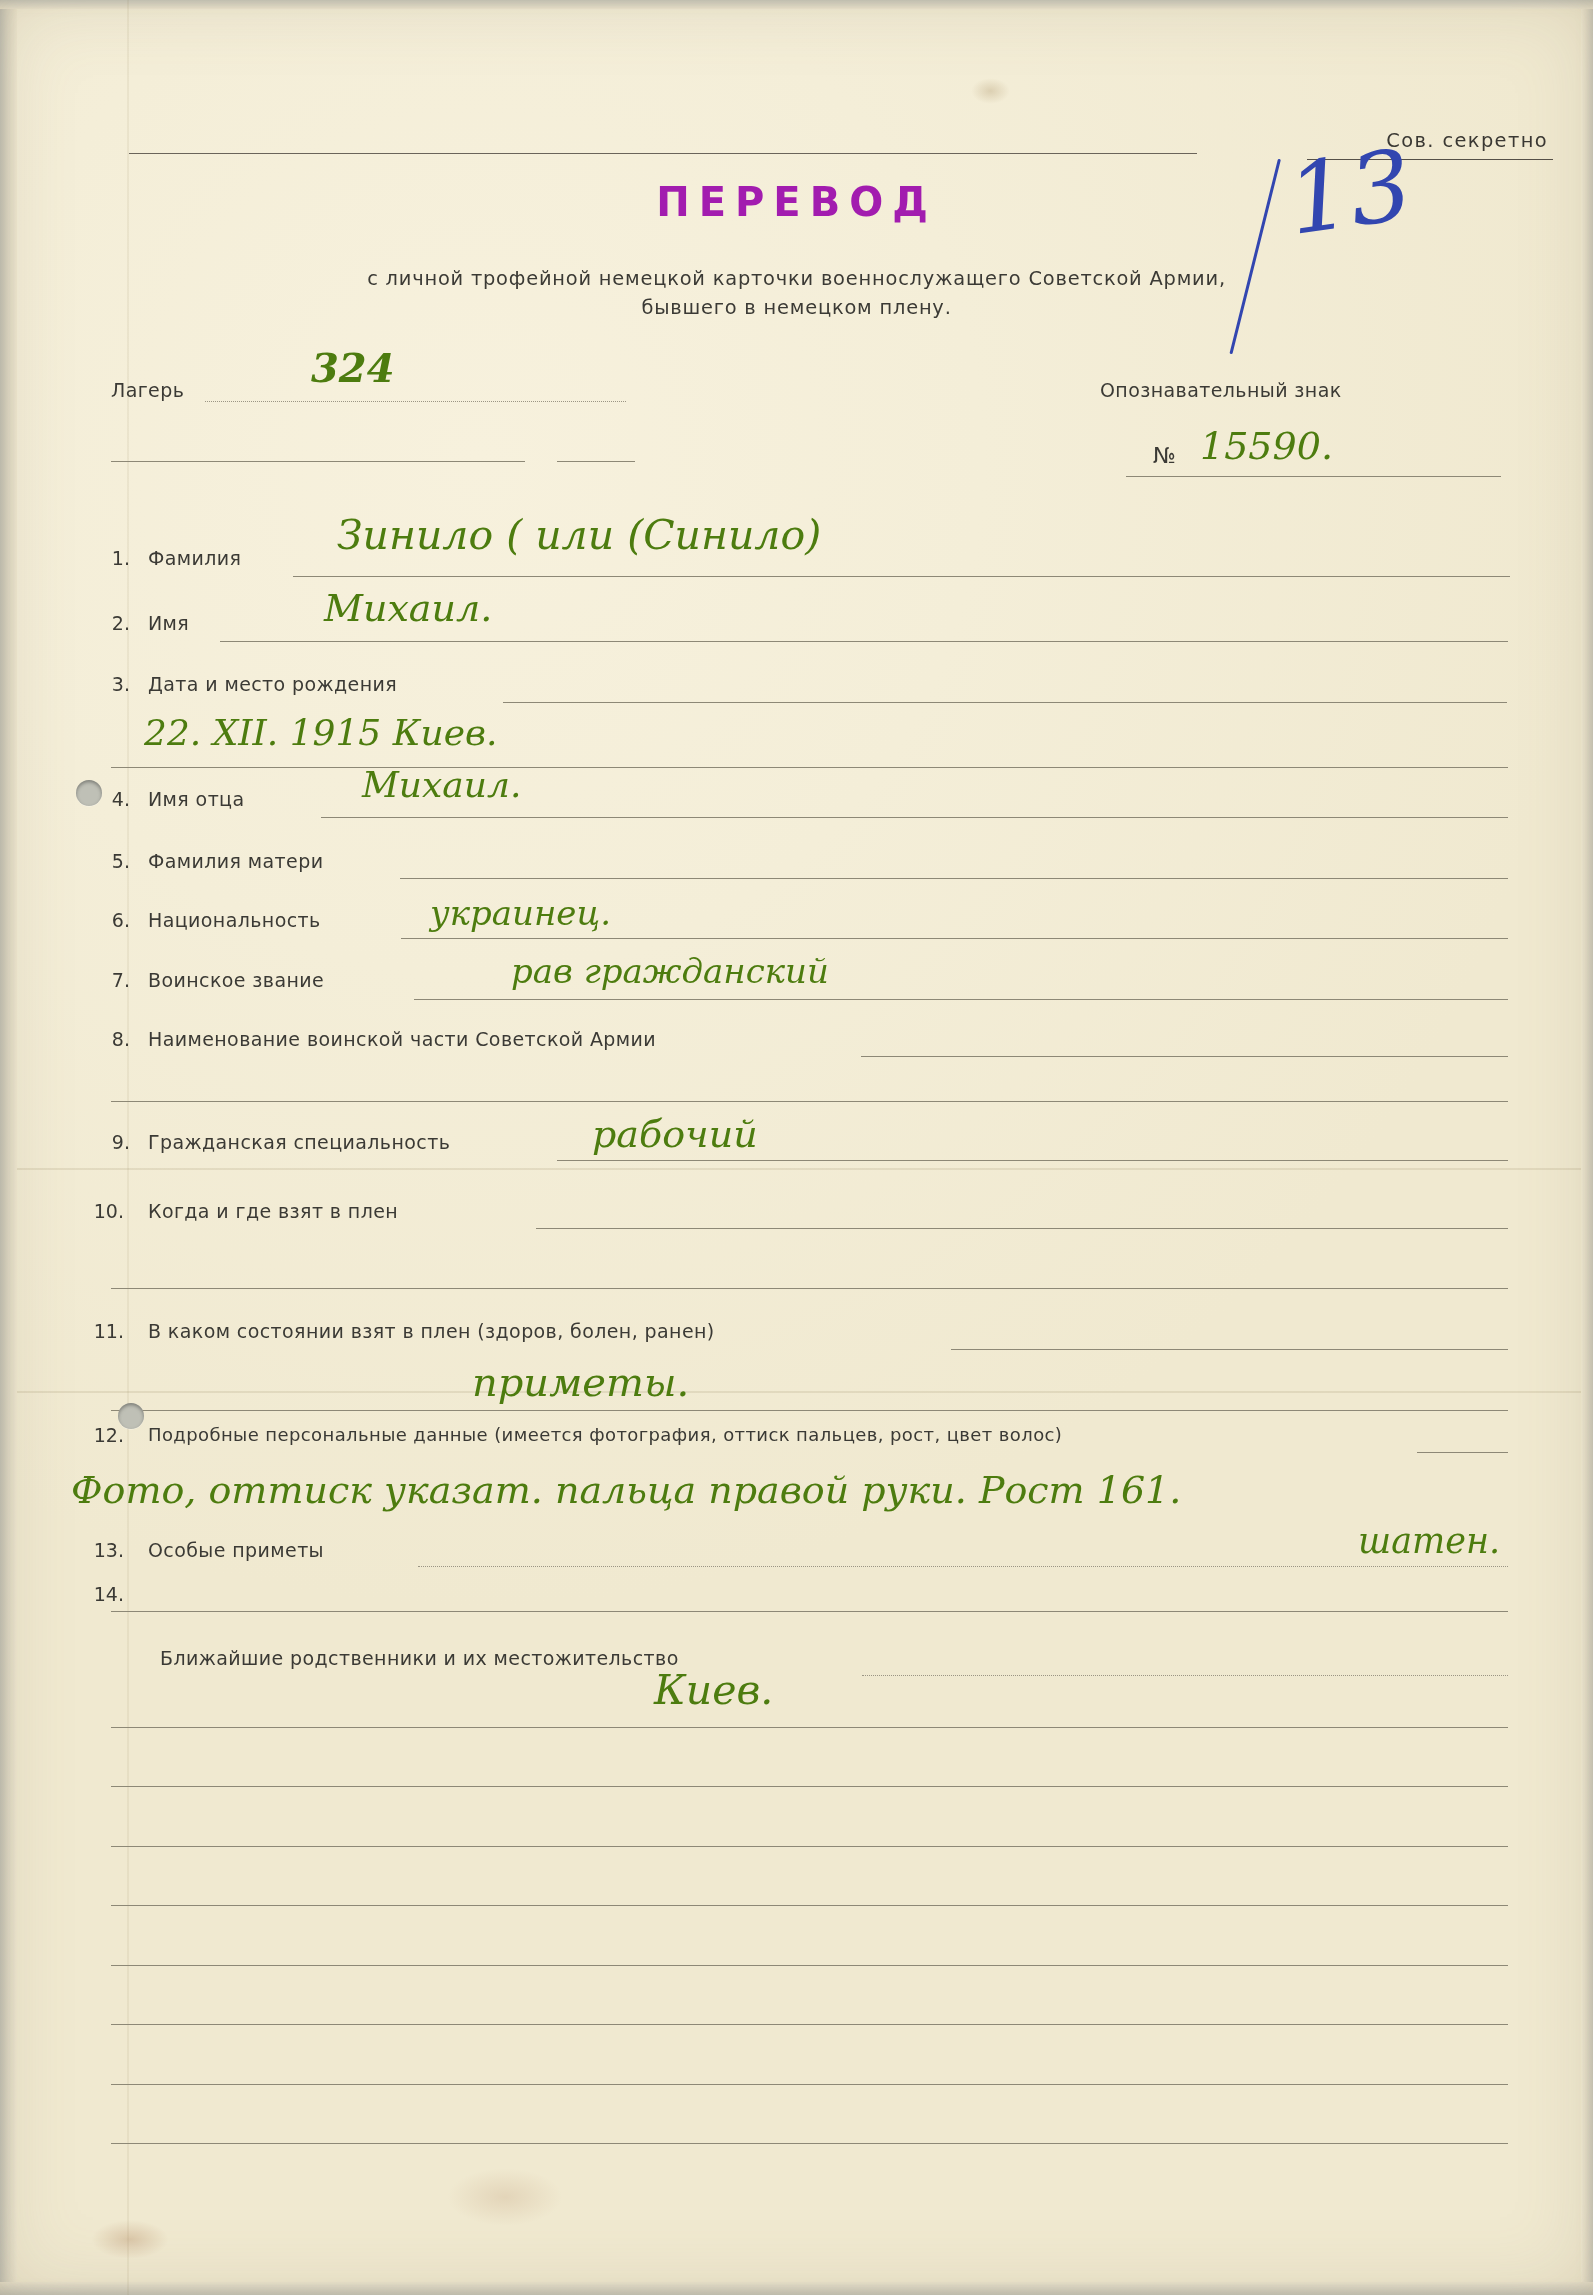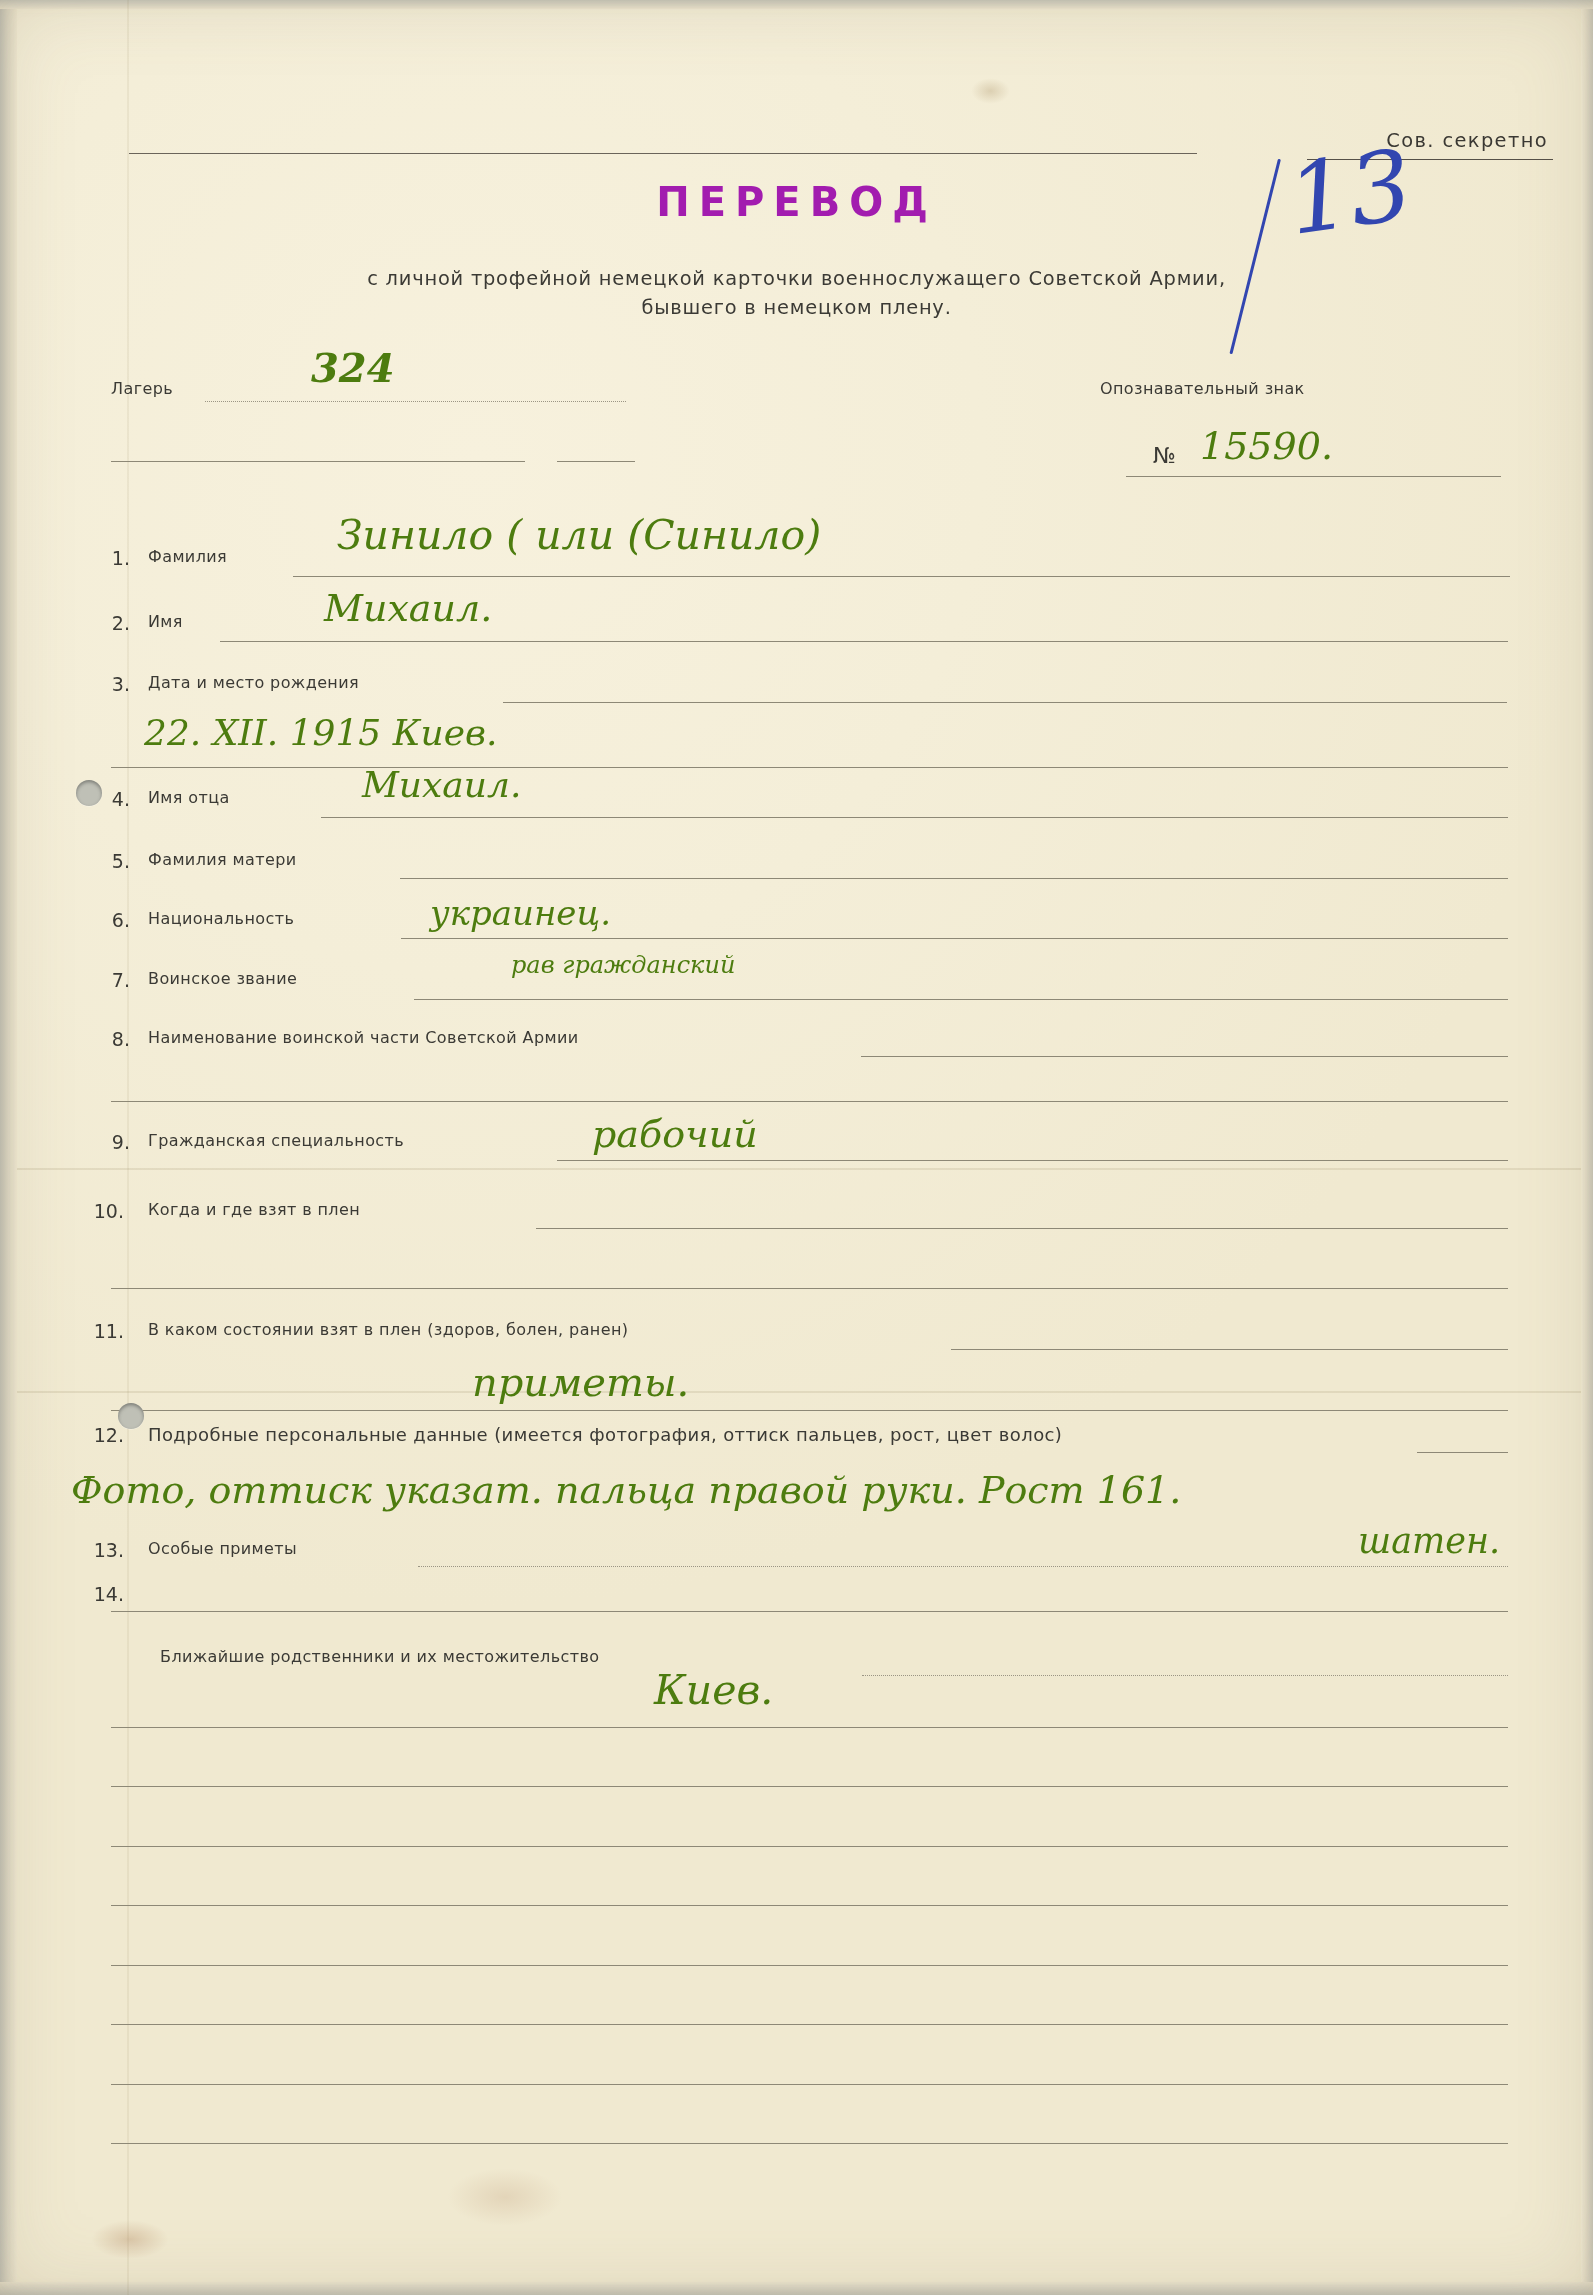--- a/index.html
+++ b/index.html
@@ -143,21 +143,21 @@
     left: 0; right: 0;
     text-align: center;
     font-size: 19.4px;
     letter-spacing: 0.8px;
     color: #3b3a35;
     font-family: "DejaVu Sans", sans-serif;
   }
   .label {
     position: absolute;
     font-family: "DejaVu Sans", sans-serif;
-    font-size: 16px;
+    font-size: 19px;
     color: #3b3a35;
     letter-spacing: 0.4px;
     white-space: nowrap;
   }
   .num {
     position: absolute;
     font-family: "DejaVu Sans", sans-serif;
     font-size: 19px;
     color: #3b3a35;
     text-align: right;
@@ -273,21 +273,21 @@
   <div class="hand" style="left:427px; top:828px; font-size:36px;"></div>
 
   <div class="num" style="left:91px; top:909px;">6.</div>
   <div class="label" style="left:148px; top:909px;">Национальность</div>
   <div class="rule" style="left:401px; top:938px; width:1107px;"></div>
   <div class="hand" style="left:430px; top:893px; font-size:34px;">украинец.</div>
 
   <div class="num" style="left:91px; top:969px;">7.</div>
   <div class="label" style="left:148px; top:969px;">Воинское звание</div>
   <div class="rule" style="left:414px; top:999px; width:1094px;"></div>
-  <div class="hand" style="left:511px; top:951px; font-size:24px;">рав гражданский</div>
+  <div class="hand" style="left:511px; top:951px; font-size:34px;">рав гражданский</div>
 
   <div class="num" style="left:91px; top:1028px;">8.</div>
   <div class="label" style="left:148px; top:1028px;">Наименование воинской части Советской Армии</div>
   <div class="rule" style="left:861px; top:1056px; width:647px;"></div>
   <div class="rule" style="left:111px; top:1101px; width:1397px;"></div>
   <div class="hand" style="left:893px; top:1035px; font-size:34px;"></div>
 
   <div class="num" style="left:91px; top:1131px;">9.</div>
   <div class="label" style="left:148px; top:1131px;">Гражданская специальность</div>
   <div class="rule" style="left:557px; top:1160px; width:951px;"></div>

